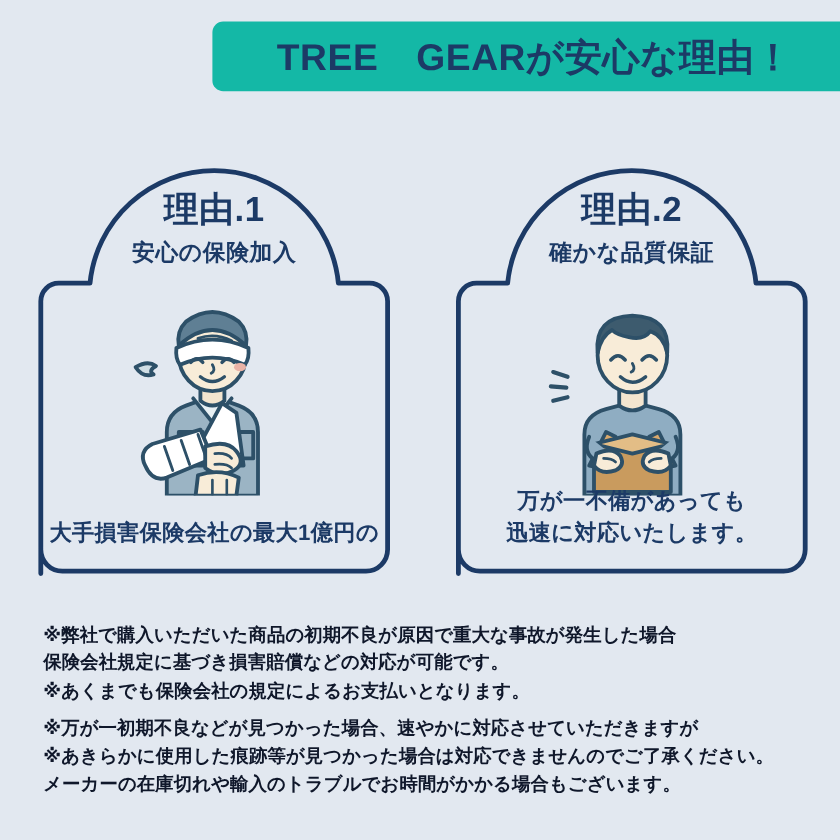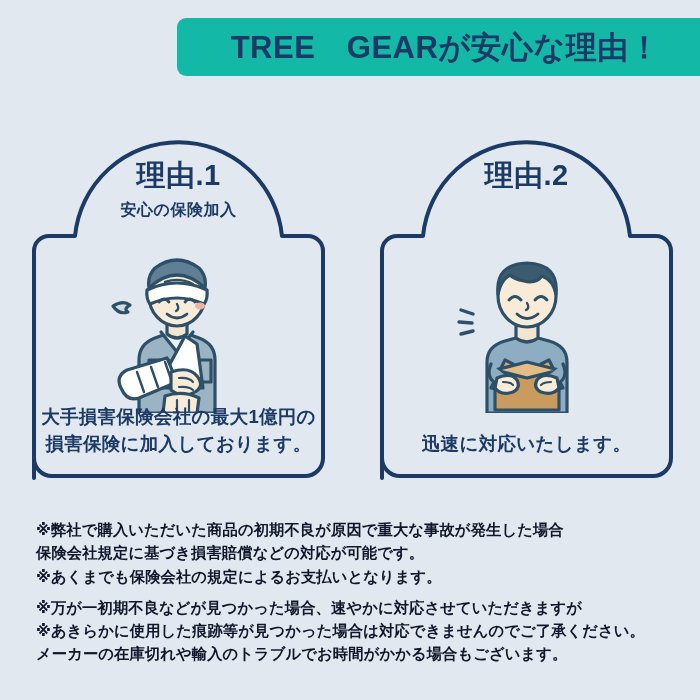--- a/index.html
+++ b/index.html
@@ -77,21 +77,21 @@
 
   .card-title {
     margin-top: 49px;
     font-size: 29px;
     font-weight: 700;
     line-height: 1;
     letter-spacing: 0.5px;
   }
   .card-subtitle {
     margin-top: 12px;
-    font-size: 16px;
+    font-size: 19px;
     font-weight: 700;
     line-height: 1;
     letter-spacing: 0.5px;
   }
 
   .card-illus {
     position: absolute;
     top: 136px;
     left: 50%;
     transform: translateX(-50%);
@@ -204,21 +204,20 @@
           <path d="M 80 130 q 10 -1 14 4 M 80 139 q 10 -1 14 3" fill="none" stroke-width="2.2"></path>
 
           <path d="M 66 148 q 18 -6 34 2 l -2 15 l -34 0 Z" fill="#f8ecd8"></path>
           <path d="M 78 152 v 12 M 90 152 v 12" fill="none" stroke-width="2.2"></path>
         </g>
       </svg>
     </div>
 
     <div class="card-body">
       <div>大手損害保険会社の最大1億円の</div>
-      <div>損害保険に加入しております。</div>
     </div>
   </div>
 
   <div class="card card-2">
     <svg class="card-svg" viewBox="0 0 293 366">
       <path d="M 2 366
                L 2 139
                A 15 15 0 0 1 17 124
                L 43 124
                A 104 104 0 0 1 250 124
@@ -226,20 +225,21 @@
                A 15 15 0 0 1 291 139
                L 291 346
                A 18 18 0 0 1 273 364
                L 20 364
                A 18 18 0 0 1 2 346
                Z" fill="none" stroke="#1c3a66" stroke-width="4" stroke-linejoin="round" stroke-linecap="round"></path>
     </svg>
 
     <div class="card-inner">
       <div class="card-title">理由.2</div>
+      <div class="card-subtitle">確かな品質保証</div>
     </div>
 
     <div class="card-illus">
       <svg viewBox="0 0 160 165">
         <g stroke="#2d5068" stroke-width="3.2" stroke-linejoin="round" stroke-linecap="round">
 
           <path d="M 14 62 l 12 4 M 12 74 l 13 1 M 14 86 l 12 -3" fill="none" stroke-width="3.4"></path>
 
           <path d="M 40 165 L 40 114 q 0 -16 18 -21 l 22 -6 l 22 6 q 18 5 18 21 L 120 165 Z" fill="#8fadc2"></path>
 
@@ -267,20 +267,21 @@
           <path d="M 116 116 q 6 14 -6 20 q -8 4 -14 -4" fill="#8fadc2"></path>
 
           <path d="M 50 130 q 14 -6 20 2 q 4 8 -4 12 q -12 4 -18 -4 Z" fill="#f8ecd8"></path>
           <path d="M 110 130 q -14 -6 -20 2 q -4 8 4 12 q 12 4 18 -4 Z" fill="#f8ecd8"></path>
           <path d="M 56 134 q 7 0 10 3 M 104 134 q -7 0 -10 3" fill="none" stroke-width="2.2"></path>
         </g>
       </svg>
     </div>
 
     <div class="card-body">
+      <div>万が一不備があっても</div>
       <div>迅速に対応いたします。</div>
     </div>
   </div>
 
 </div>
 
 <div class="notes">
 
   <div class="note-block">
     <div class="note-line">※弊社で購入いただいた商品の初期不良が原因で重大な事故が発生した場合</div>

